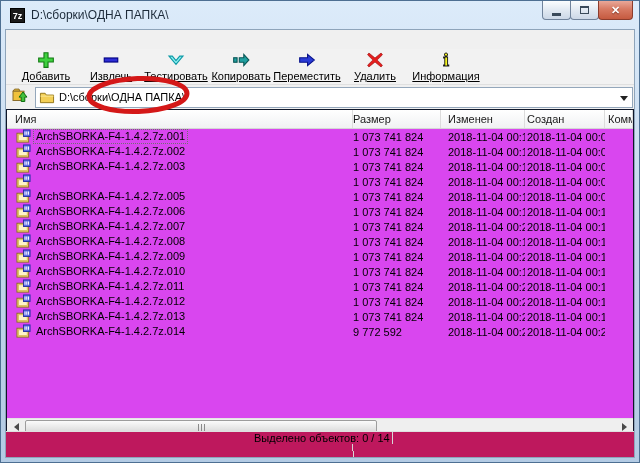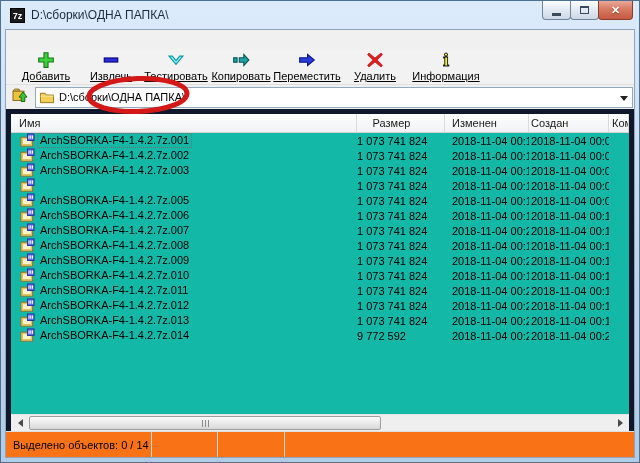--- a/index.html
+++ b/index.html
@@ -40,28 +40,28 @@
     display:flex; align-items:center; }
   .up-btn { width:22px; height:20px; margin-left:3px; display:flex; align-items:center; justify-content:center; }
   .combo { position:relative; flex:1; height:21px; margin:0 1px 0 4px; background:#fff;
     border:1px solid #94a7bb; display:flex; align-items:center; padding-left:3px; }
   .combo .icon { margin-right:4px; display:flex; }
   .combo-text { font-size:11px; white-space:pre; color:#000; }
   .combo-arrow { position:absolute; right:4px; top:8px; width:0; height:0;
     border-left:4px solid transparent; border-right:4px solid transparent; border-top:5px solid #222; }
 
   .listpanel { position:absolute; left:0; right:0; top:79px; bottom:21px;
-    background:#14b8a6; border:5px solid #0f172a; }
+    background:#d946ef; border:1px solid #0f172a; }
   .lheader { position:absolute; left:0; right:0; top:0; height:19px;
     background:linear-gradient(#ffffff,#f6f7f8 60%,#f0f1f2); border-bottom:1px solid #d5d5d5;
     display:grid; grid-template-columns:346px 88px 84px 80px 1fr; }
   .hcell { font-size:11px; color:#1a1a1a; line-height:18px; overflow:hidden; white-space:nowrap;
     border-right:1px solid #dcdcdc; }
   .hcell.c0 { padding-left:8px; }
-  .hcell.c1 { text-align:center; padding-right:18px; }
+  .hcell.c1 { text-align:left; padding-right:18px; }
   .hcell.c2 { padding-left:7px; }
   .hcell.c3 { padding-left:2px; }
   .hcell.c4 { padding-left:3px; }
   .rows { position:absolute; left:0; right:0; top:19px; bottom:17px; overflow:hidden; }
   .frow { display:grid; grid-template-columns:346px 88px 84px 80px 1fr; height:15px; align-items:center; }
   .cell { font-size:11px; color:#000; white-space:nowrap; overflow:hidden; }
   .cname { display:flex; align-items:center; padding-left:9px; }
   .cname .icon { margin-right:3px; display:flex; flex:0 0 auto; }
   .fname { padding:0 2px; line-height:13px; }
   .fname.focused { outline:1px dotted #707070; }
@@ -73,22 +73,22 @@
     border-top:1px solid #e4e4e4; }
   .sb-arrow { position:absolute; top:1px; width:16px; height:14px; display:flex; align-items:center; justify-content:center; }
   .sb-arrow.left { left:1px; } .sb-arrow.right { right:1px; }
   .tri-l { width:0;height:0;border-top:4px solid transparent;border-bottom:4px solid transparent;border-right:5px solid #4a4a4a; }
   .tri-r { width:0;height:0;border-top:4px solid transparent;border-bottom:4px solid transparent;border-left:5px solid #4a4a4a; }
   .sb-thumb { position:absolute; left:18px; top:1px; width:352px; height:14px;
     background:linear-gradient(#fbfbfb,#e8e8e8 55%,#d7d7d7); border:1px solid #9d9d9d; border-radius:2px;
     display:flex; align-items:center; justify-content:center; gap:2px; }
   .grip i { display:block; width:1px; height:7px; background:#8a8a8a; float:left; margin:0 1px; }
 
-  .statusbar { position:absolute; left:0; right:0; bottom:0; height:26px; background:#f97316;
-    border-top:1px solid #dfdfdf; display:flex; align-items:center; }
+  .statusbar { position:absolute; left:0; right:0; bottom:0; height:26px; background:#be185d;
+    border-top:1px solid #dfdfdf; display:flex; align-items:center;flex-direction:column; }
   .scell { height:100%; display:flex; align-items:center; border-right:1px solid #d7d7d7; }
   .scell.s0 { width:146px; padding-left:7px; font-size:11px; color:#000; }
   .scell.s1 { width:66px; } .scell.s2 { width:67px; }
   .scell.s3 { flex:1; border-right:none; }
 
   .annotation-svg { position:absolute; left:84px; top:74px; pointer-events:none; z-index:50; }
 </style>
 </head>
 <body>
 

